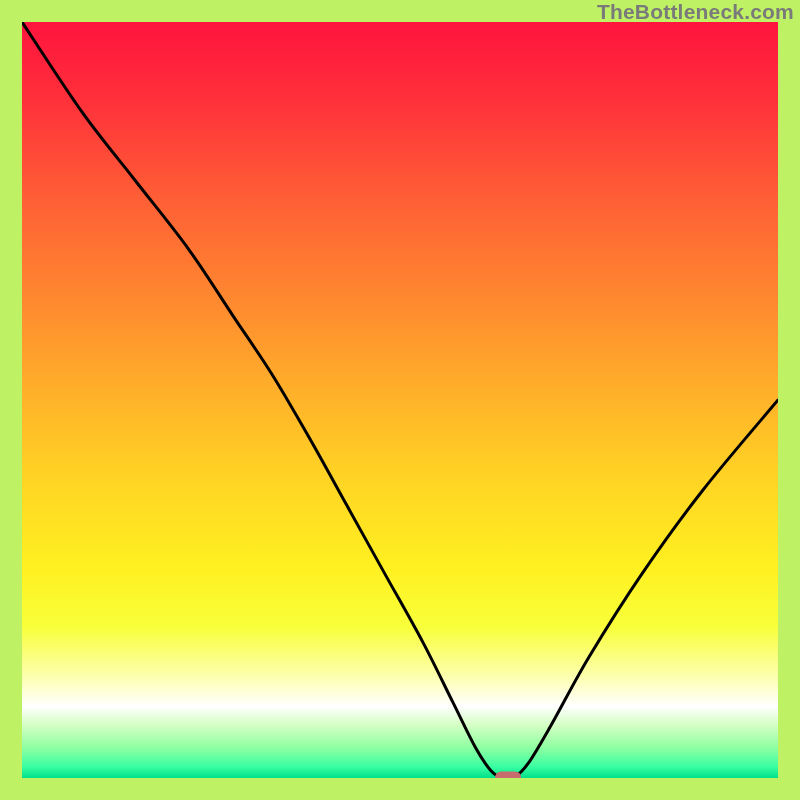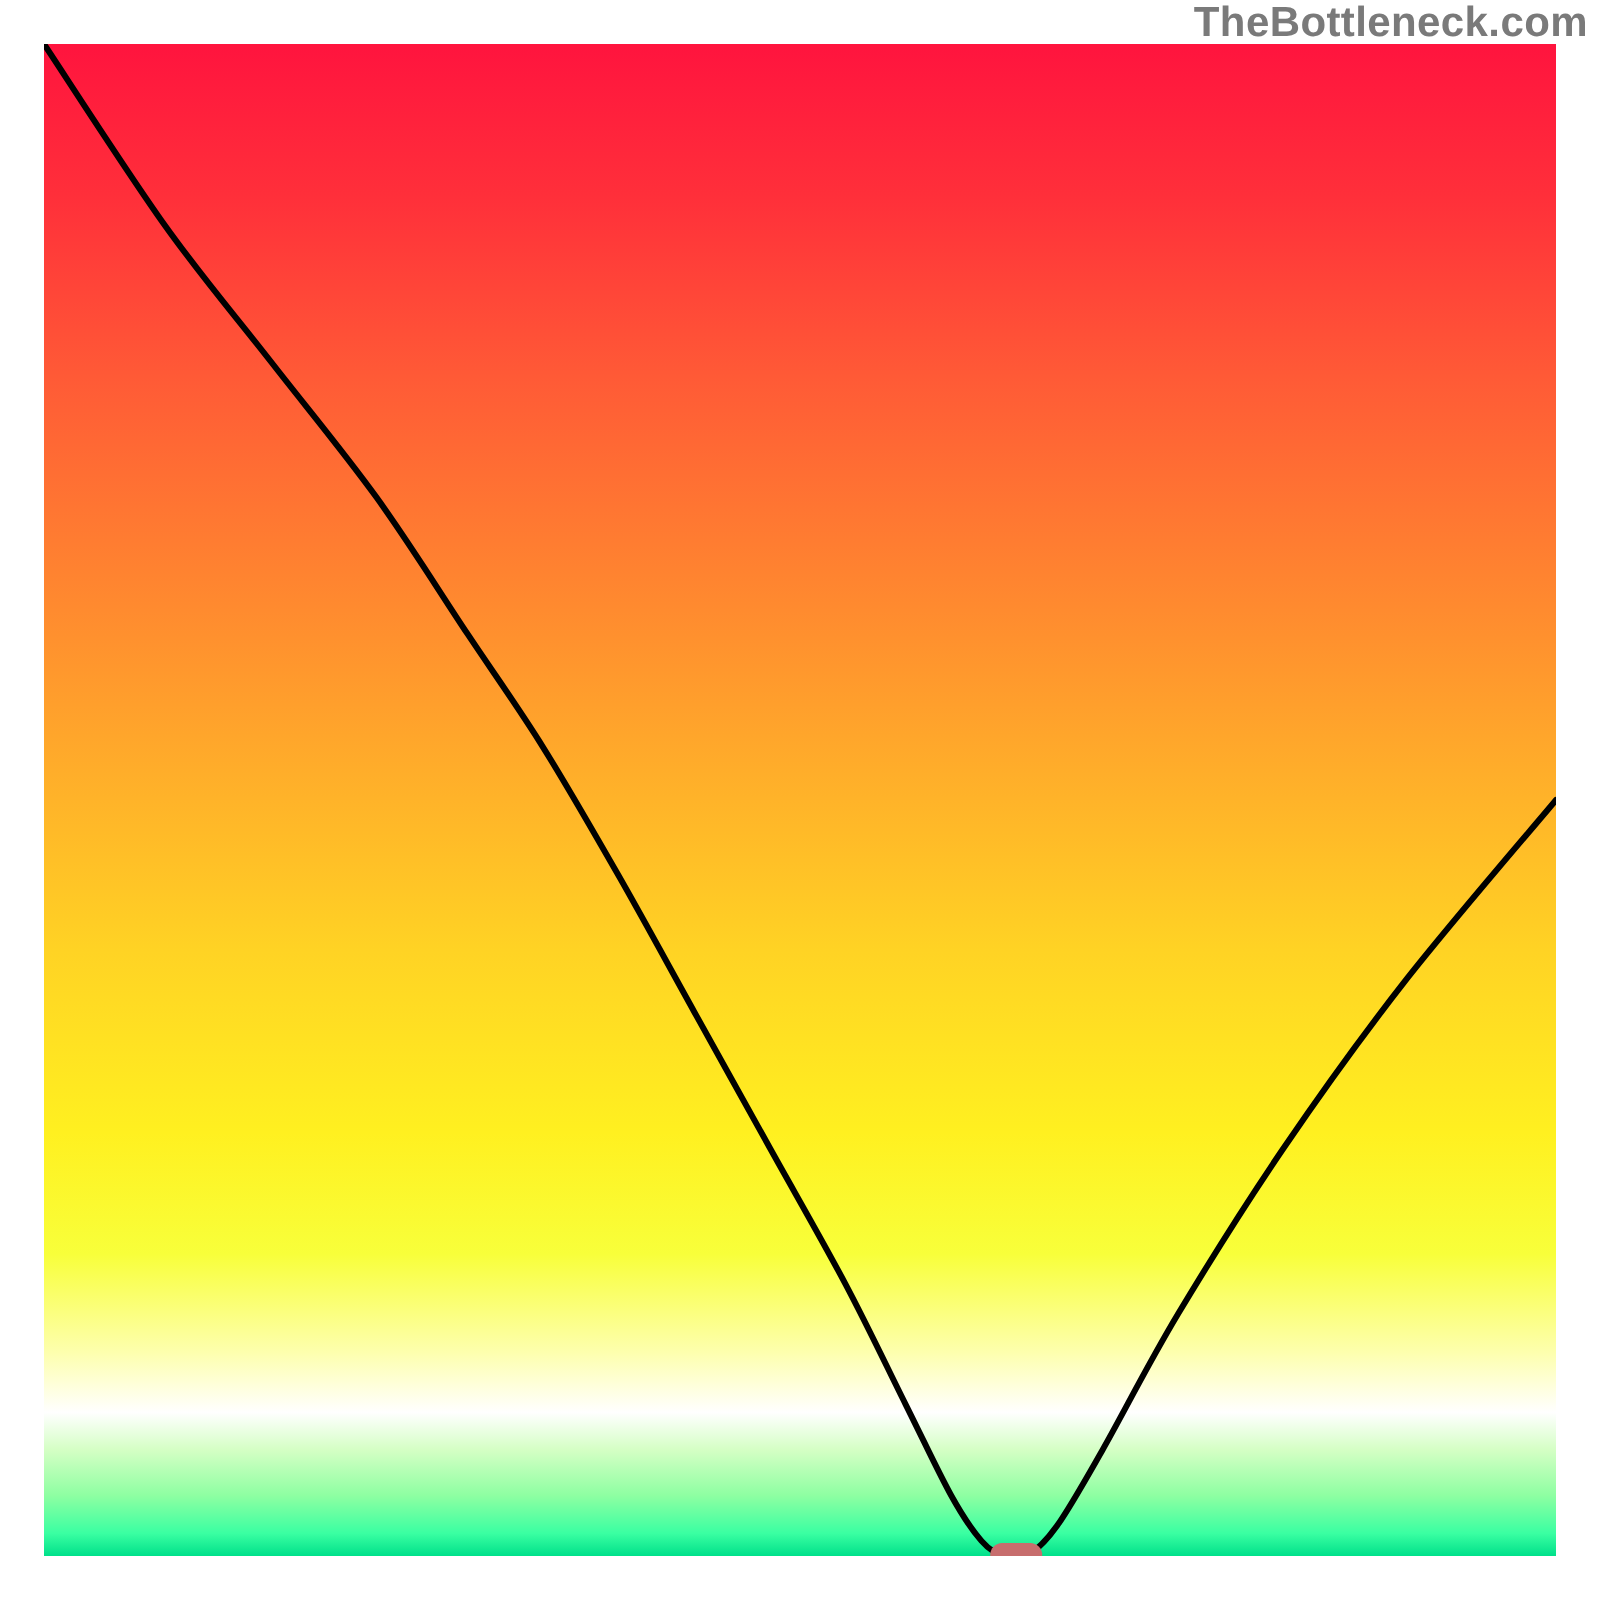--- a/index.html
+++ b/index.html
@@ -1,21 +1,21 @@
 <!DOCTYPE html>
 <html><head>
 <meta charset="utf-8">
 <style>
   * { margin: 0; padding: 0; box-sizing: border-box; }
   html, body { width: 800px; height: 800px; overflow: hidden; background: #000; }
   .chart-container {
     position: relative;
     width: 800px;
     height: 800px;
-    background: #ffffff;
+    background: #bef264;
   }
   .plot-area {
     position: absolute;
     left: 22px;
     top: 22px;
     width: 756px;
     height: 756px;
   }
   .watermark {
     position: absolute;

